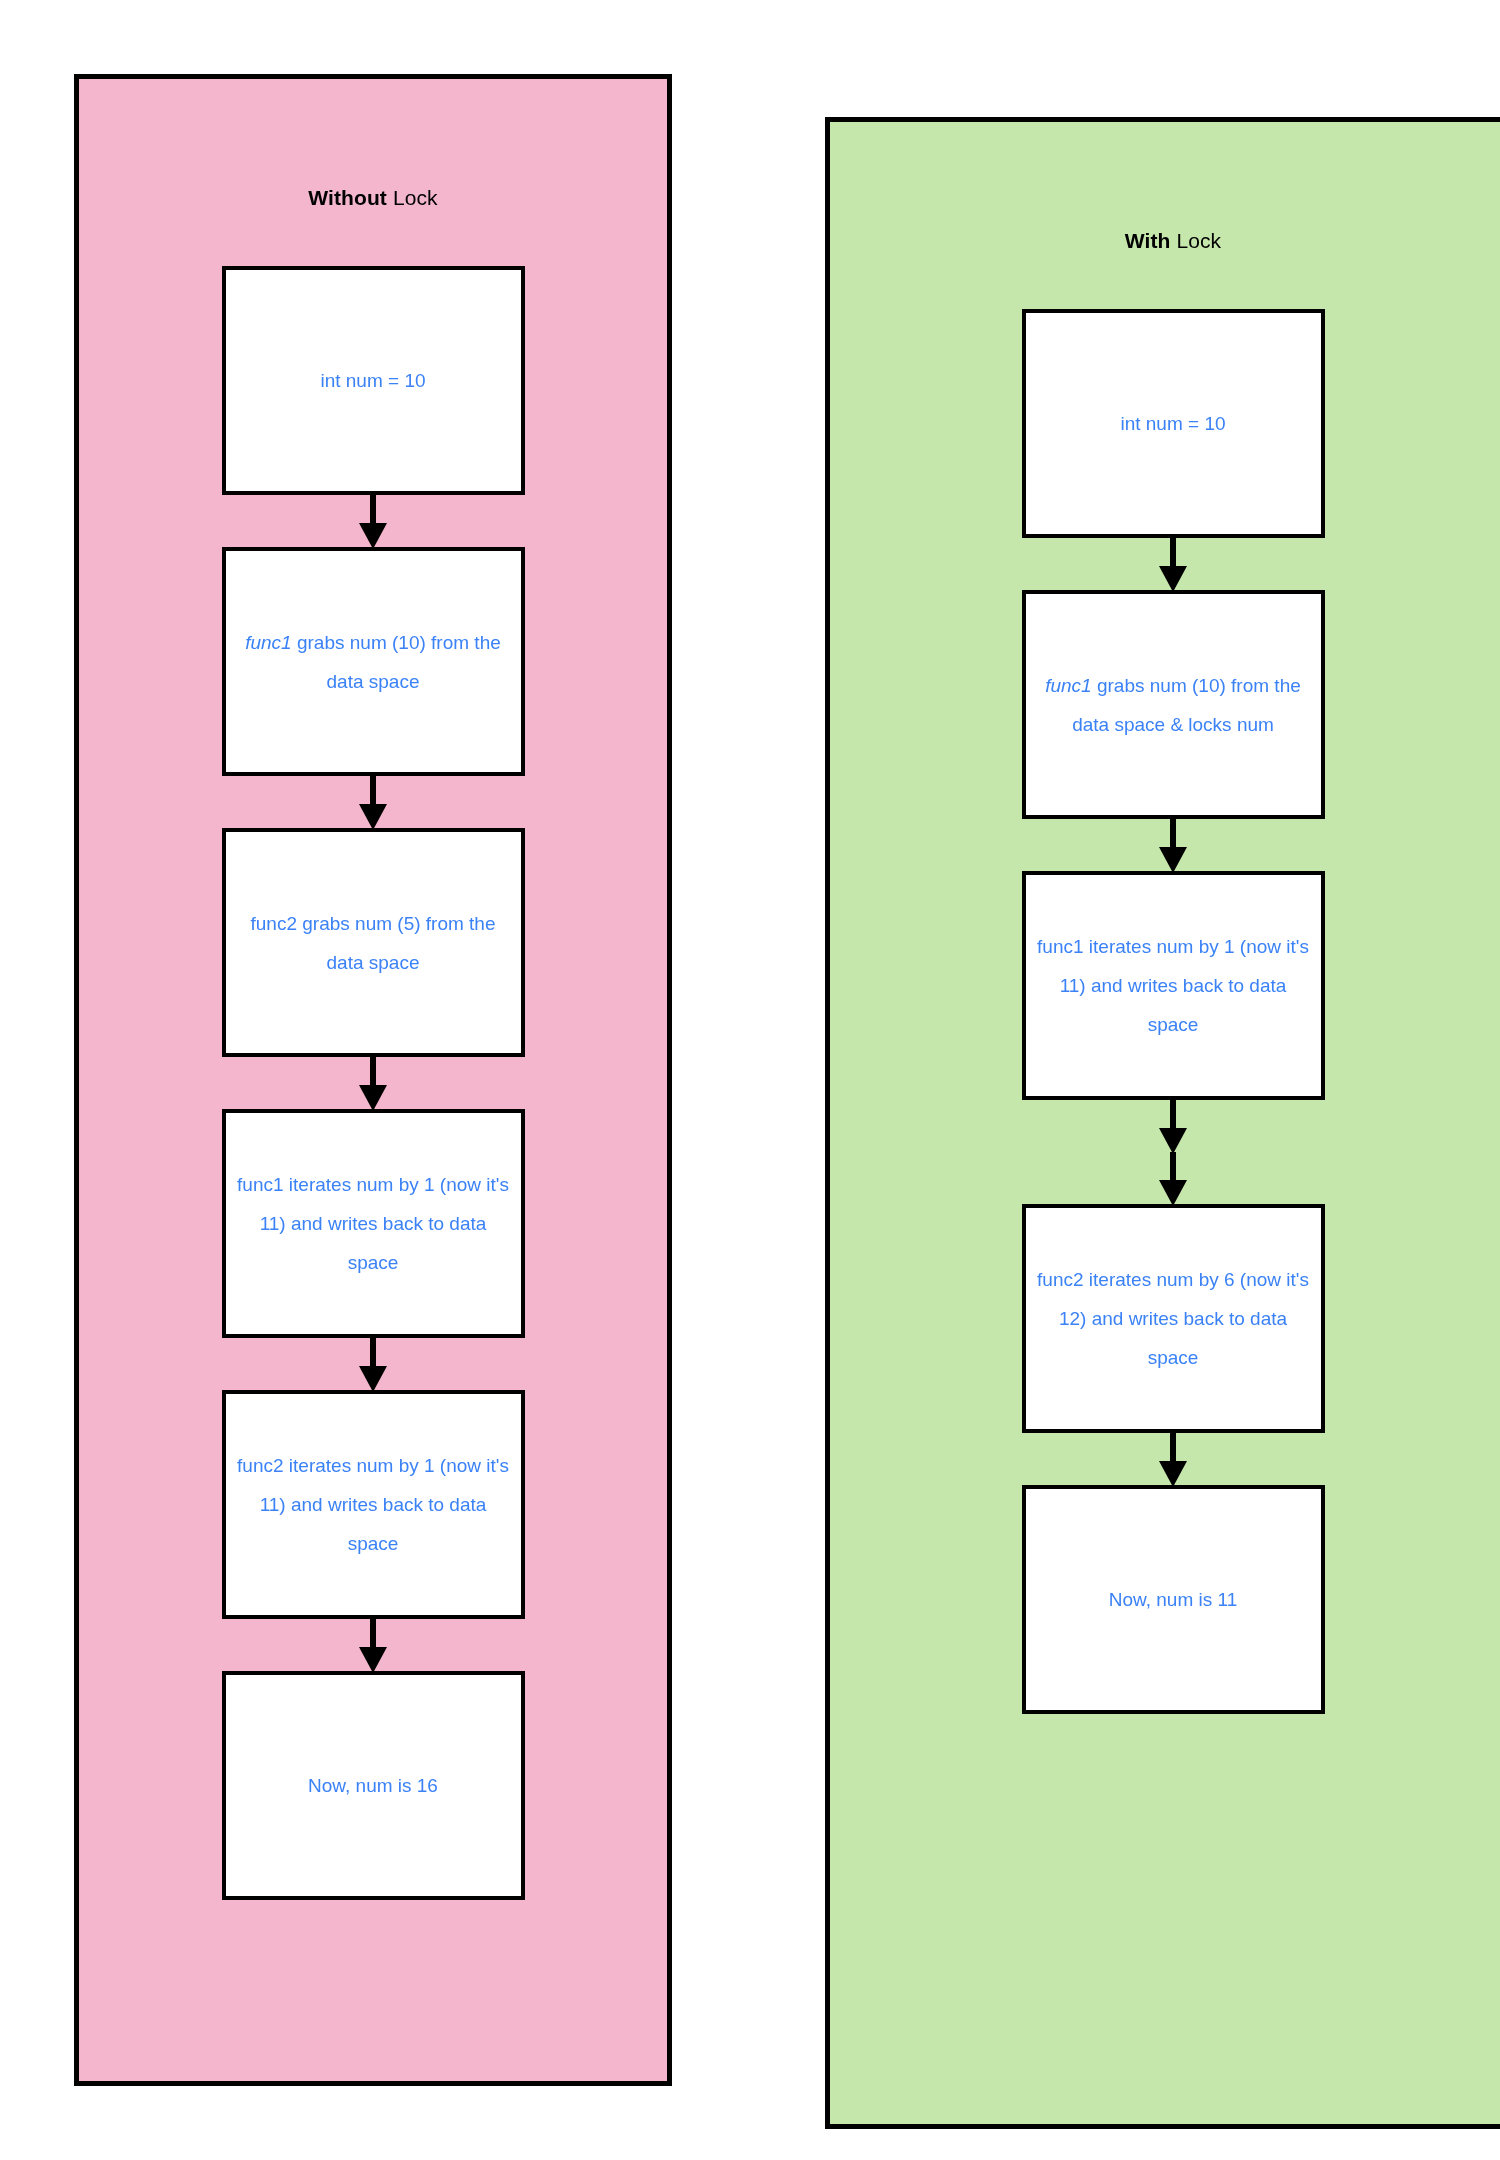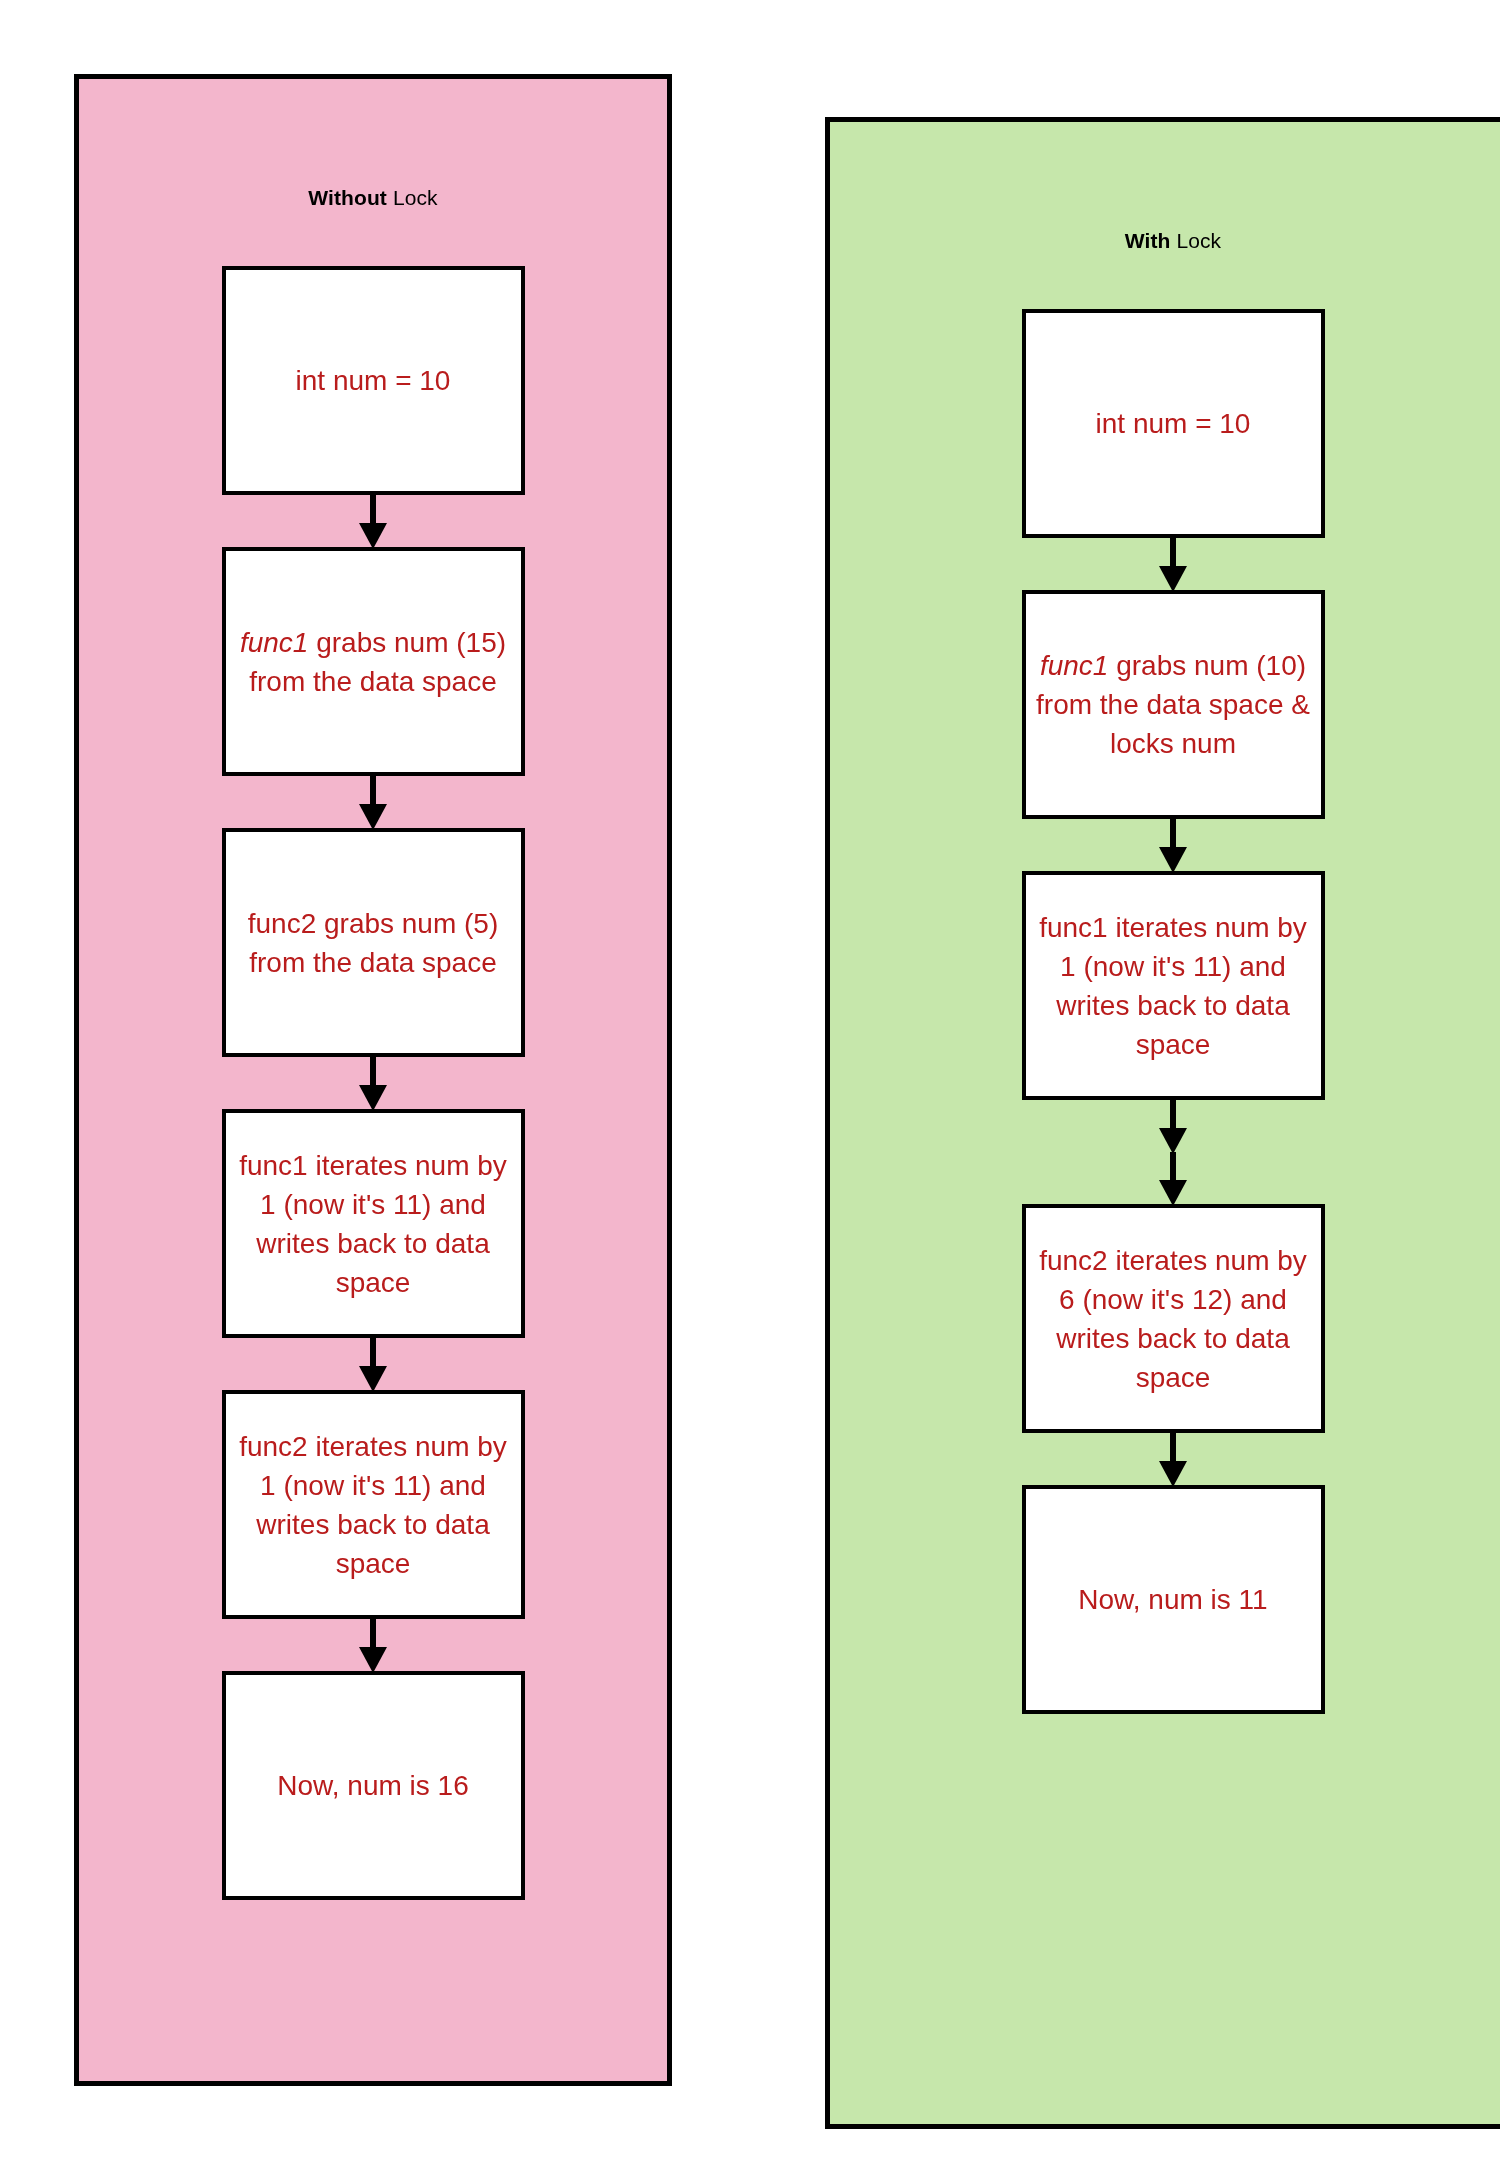--- a/index.html
+++ b/index.html
@@ -72,23 +72,23 @@
     height: 229px;
     margin: 0 auto;
     background: #ffffff;
     border: 4px solid #000000;
     display: flex;
     align-items: center;
     justify-content: center;
     text-align: center;
   }
   .node-text {
-    font-size: 28px;
+    font-size: 19px;
     line-height: 39px;
-    color: #b91c1c;
+    color: #3b82f6;
     padding: 0 10px;
     white-space: pre-line;
   }
   .node-text .ital { font-style: italic; }
 
   
   .connector {
     position: relative;
     width: 100%;
     height: 52px;
@@ -128,21 +128,21 @@
       <div class="node">
         <div class="node-text"><span class="ital"></span><span>int num = 10</span></div>
       </div>
 
       <div class="connector">
         <div class="shaft"></div>
         <div class="head"></div>
       </div>
 
       <div class="node">
-        <div class="node-text"><span class="ital">func1</span><span> grabs num (15) from the data space</span></div>
+        <div class="node-text"><span class="ital">func1</span><span> grabs num (10) from the data space</span></div>
       </div>
 
       <div class="connector">
         <div class="shaft"></div>
         <div class="head"></div>
       </div>
 
       <div class="node">
         <div class="node-text"><span class="ital"></span><span>func2 grabs num (5) from the data space</span></div>
       </div>

